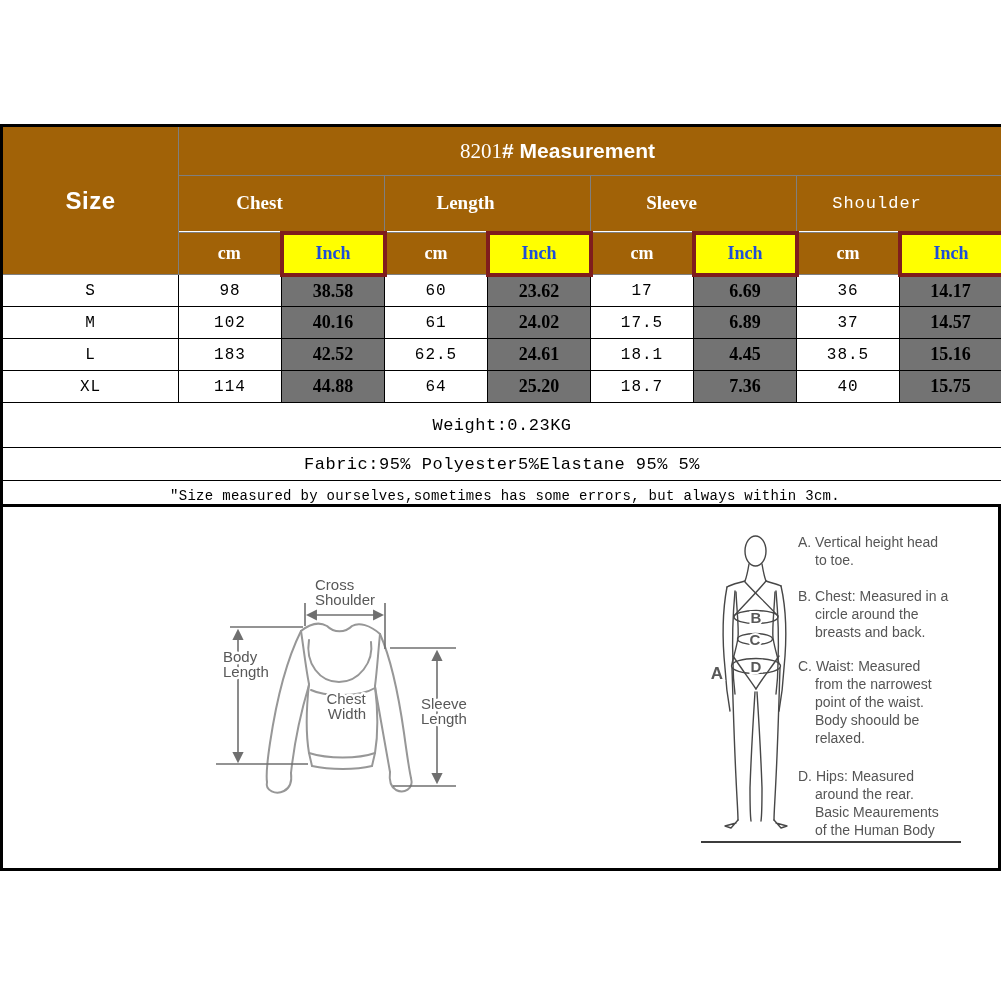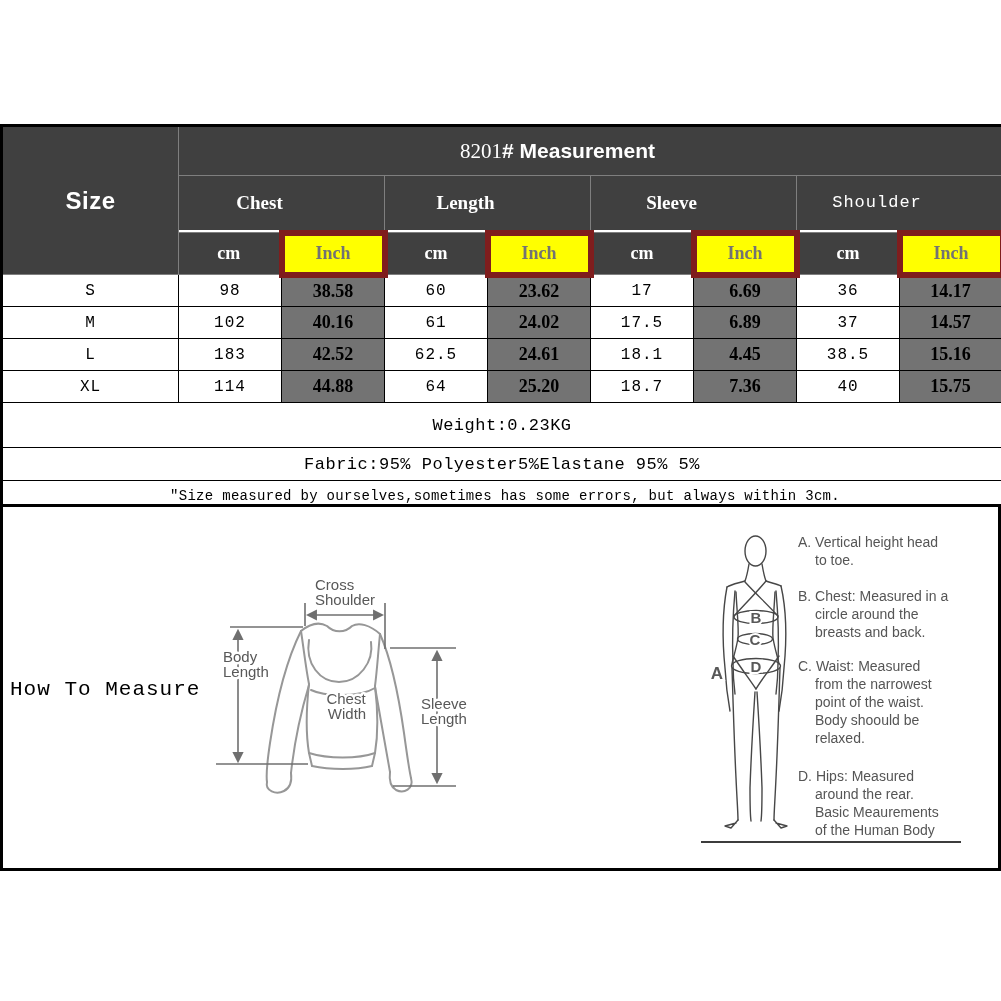--- a/index.html
+++ b/index.html
@@ -2,22 +2,22 @@
 <html><head>
 <meta charset="utf-8">
 <style>
   html,body{margin:0;padding:0;background:#fff;}
   .page{position:relative;width:1001px;height:1001px;background:#fff;overflow:hidden;
         font-family:"Liberation Sans",sans-serif;}
   
   table.mtable{position:absolute;left:0;top:124px;width:1001px;border-collapse:collapse;
                table-layout:fixed;border:3px solid #000;}
   .mtable td{box-sizing:border-box;text-align:center;vertical-align:middle;overflow:hidden;padding:0;}
-  .dark{background:#404040;color:#fff;border:1px solid #7f7f7f;}
-  .ylw{background:#ffff00;color:#737373;border:6px solid #7f1d1d;}
+  .dark{background:#a16207;color:#fff;border:1px solid #7f7f7f;}
+  .ylw{background:#ffff00;color:#1d4ed8;border:4px solid #7f1d1d;}
   .wcell{background:#fff;color:#000;border:1px solid #000;}
   .title-cell{font-family:"Liberation Sans",sans-serif;padding-right:65px !important;}
   .title-num{font-family:"Liberation Serif",serif;font-size:21px;font-weight:normal;}
   .title-txt{font-size:21px;font-weight:bold;}
   .size-cell{font-size:24px;font-weight:bold;letter-spacing:.5px;}
   .grp{font-family:"Liberation Serif",serif;font-weight:bold;font-size:19px;padding-right:44px !important;}
   .grp-mono{font-family:"Liberation Mono",monospace;font-weight:normal;font-size:17px;letter-spacing:1px;}
   .unit{font-family:"Liberation Serif",serif;font-weight:bold;font-size:18px;}
   .mono-val{font-family:"Liberation Mono",monospace;font-size:16px;letter-spacing:1px;}
   .inch-val{font-family:"Liberation Serif",serif;font-weight:bold;font-size:18px;
@@ -133,21 +133,20 @@
       <td class="full-row" colspan="9">Fabric:95% Polyester5%Elastane 95% 5%</td>
     </tr>
     <tr style="height:32px">
       <td class="full-row note-cell" colspan="9">″Size measured by ourselves,sometimes has some errors, but always within 3cm.</td>
     </tr>
   </tbody>
     </table>
 
   <div class="measure-box">
 
-    <div class="htm-heading">How To Measure</div>
 
     <svg class="diagram" style="left:205px;top:56px" width="270" height="245" viewBox="0 0 270 245">
       <defs>
         <marker id="ah" viewBox="0 0 10 10" refX="8" refY="5" markerWidth="7" markerHeight="7" orient="auto-start-reverse">
           <path d="M0,0 L10,5 L0,10 z" fill="#6f6f6f"></path>
         </marker>
       </defs>
       <g>
         <path class="shirt-line" d="M 93,68 C 103,60 112,59 119,63 C 126,70 137,70 144,63 C 151,59 162,62 172,71"></path>
         <path class="shirt-line" d="M 101,77 C 97,101 112,119 131,119 C 151,119 166,99 163,79"></path>

